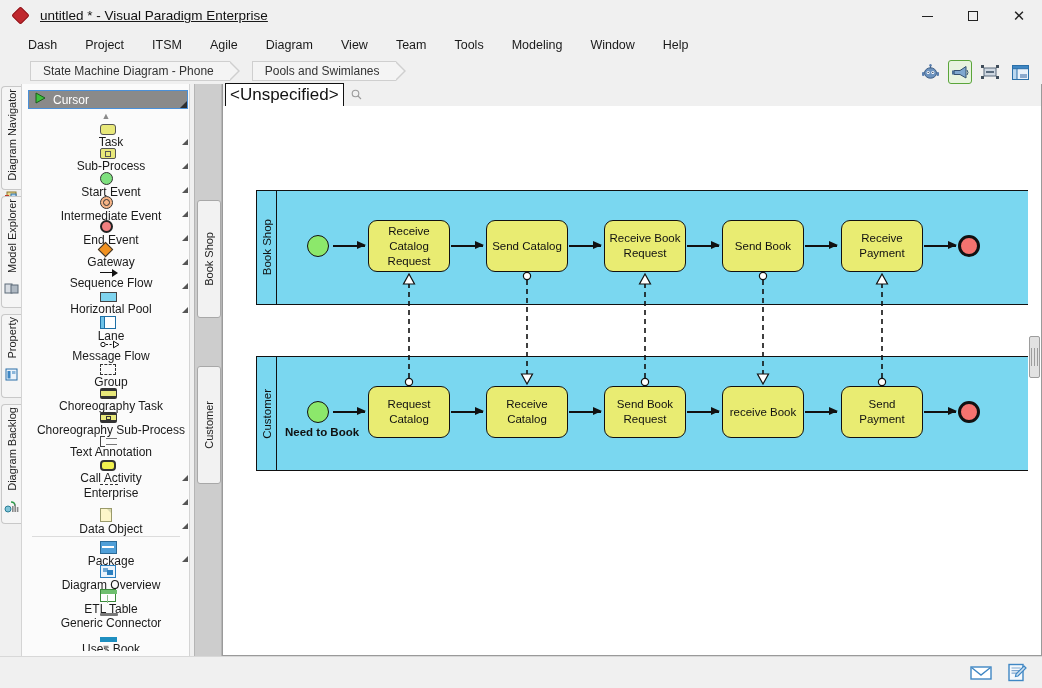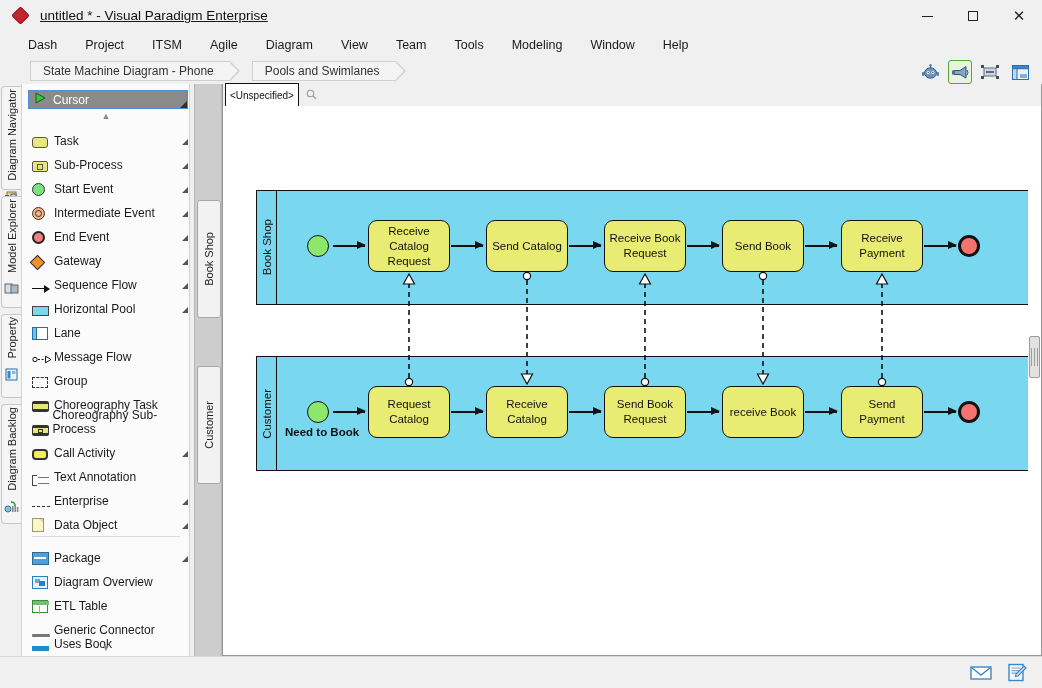--- a/index.html
+++ b/index.html
@@ -112,22 +112,22 @@
   #pal-uparrow{
     position:absolute; left:0; top:28px; width:168px; text-align:center;
     color:#8a8a8a; font-size:9px; line-height:9px;
   }
   #pal-downarrow{
     position:absolute; left:0; bottom:3px; width:168px; text-align:center;
     color:#8a8a8a; font-size:9px; line-height:9px;
   }
   #pal-list{ position:absolute; left:0; top:40px; width:168px; }
   .pal-item{
-    position:relative; height:24px; display:flex; align-items:flex-end;
-    padding-left:10px; font-size:12px; color:#1a1a1a;
+    position:relative; height:24px; display:flex; align-items:center;
+    padding-left:10px; font-size:12px; color:#1a1a1a;flex-direction:column;
   }
   .pal-item .pico{ width:22px; display:flex; align-items:center; justify-content:flex-start; }
   .pal-item .corner{
     position:absolute; right:2px; bottom:3px; width:0;height:0;
     border-left:6px solid transparent; border-bottom:6px solid #555;
   }
   .pal-sep{ height:1px; background:#dcdcdc; margin:4px 10px; }
   .pal-item.cut{ height:14px; overflow:hidden; }
 
   
@@ -193,21 +193,21 @@
   #canvaswrap{
     position:absolute; left:222px; top:0; right:0; height:572px;
     background:#fff; border:1px solid #9a9a9a; border-top:none;
   }
   #ribbonrow{
     position:absolute; left:0; top:0; height:22px; width:100%;
     background:#f0f0f0; display:flex; align-items:center;
   }
   #unspec{
     margin-left:2px; height:24px; border:1px solid #111; background:#fff;
-    display:flex;align-items:center;padding:0 4px; font-size:10px; color:#111;
+    display:flex;align-items:center;padding:0 4px; font-size:17px; color:#111;
   }
   #search-ico{ margin-left:7px; color:#999; font-size:11px; }
   #canvas{
     position:absolute; left:0; top:22px; right:0; bottom:0; background:#fff; overflow:hidden;
   }
   #vscroll{
     position:absolute; right:0; top:22px; width:13px; bottom:0; background:#fff;
   }
   #vthumb{
     position:absolute; left:1px; top:230px; width:11px; height:42px;
@@ -492,30 +492,30 @@
       <div class="pal-item">
         <span class="pico">
             <span class="ic-csub">
               <i></i>
             </span>
           </span>
         <span>Choreography Sub-Process</span>
       </div>
       <div class="pal-item">
         <span class="pico">
+            <span class="ic-text"></span>
+          </span>
+        <span>Text Annotation</span>
+      </div>
+      <div class="pal-item">
+        <span class="pico">
             <span class="ic-call"></span>
           </span>
         <span>Call Activity</span>
         <span class="corner"></span>
-      </div>
-      <div class="pal-item">
-        <span class="pico">
-            <span class="ic-text"></span>
-          </span>
-        <span>Text Annotation</span>
       </div>
       <div class="pal-item">
         <span class="pico">
             <span class="ic-assoc"></span>
           </span>
         <span>Enterprise</span>
         <span class="corner"></span>
       </div>
       <div class="pal-item">
         <span class="pico">

